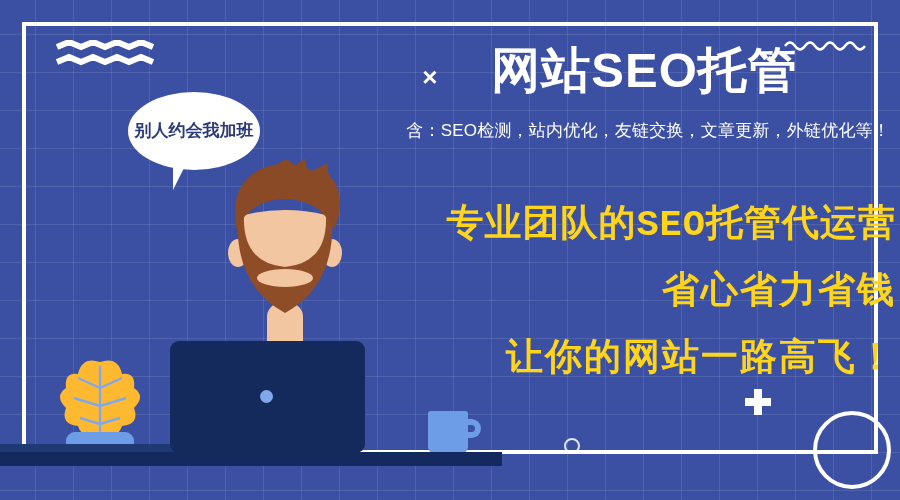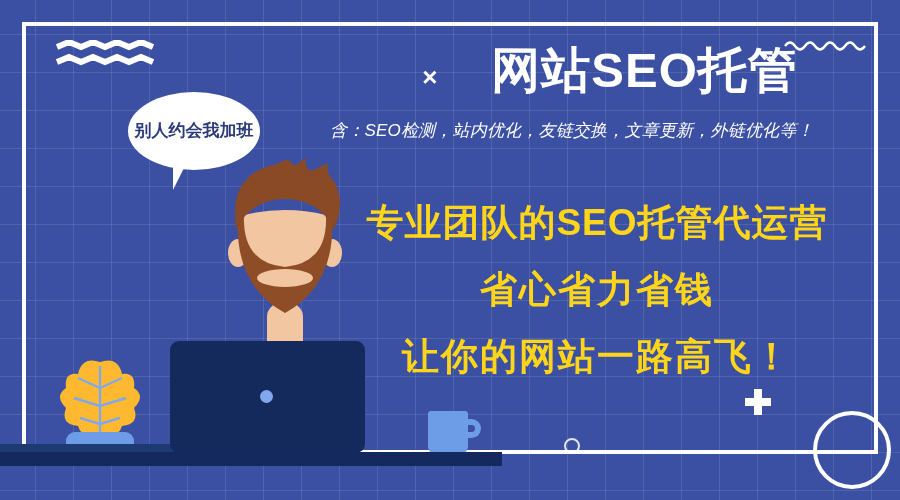--- a/index.html
+++ b/index.html
@@ -111,37 +111,37 @@
     letter-spacing: 1px;
     line-height: 1.05;
     white-space: nowrap;
     margin-left: 40px;
   }
   .subtitle {
     position: absolute;
     left: 330px;
     top: 119px;
     width: 560px;
-    text-align: left;
+    text-align: right;
     color: #ffffff;
     font-size: 17px;
     letter-spacing: 0.2px;
     white-space: nowrap;
-    font-style: italic;
   }
 
   
   .slogan {
     position: absolute;
     width: 560px;
-    left: 317px;
-    text-align: center;
+    left: 336px;
+    text-align: right;
     color: #ffd519;
     font-weight: bold;
     white-space: nowrap;
+    font-family: Liberation Mono, monospace;
   }
   .slogan-1 { top: 198px; font-size: 37px; letter-spacing: 1px; }
   .slogan-2 { top: 265px; font-size: 37px; letter-spacing: 2px; }
   .slogan-3 { top: 332px; font-size: 37px; letter-spacing: 2px; }
 
   
   .bubble {
     position: absolute;
     left: 128px;
     top: 92px;

